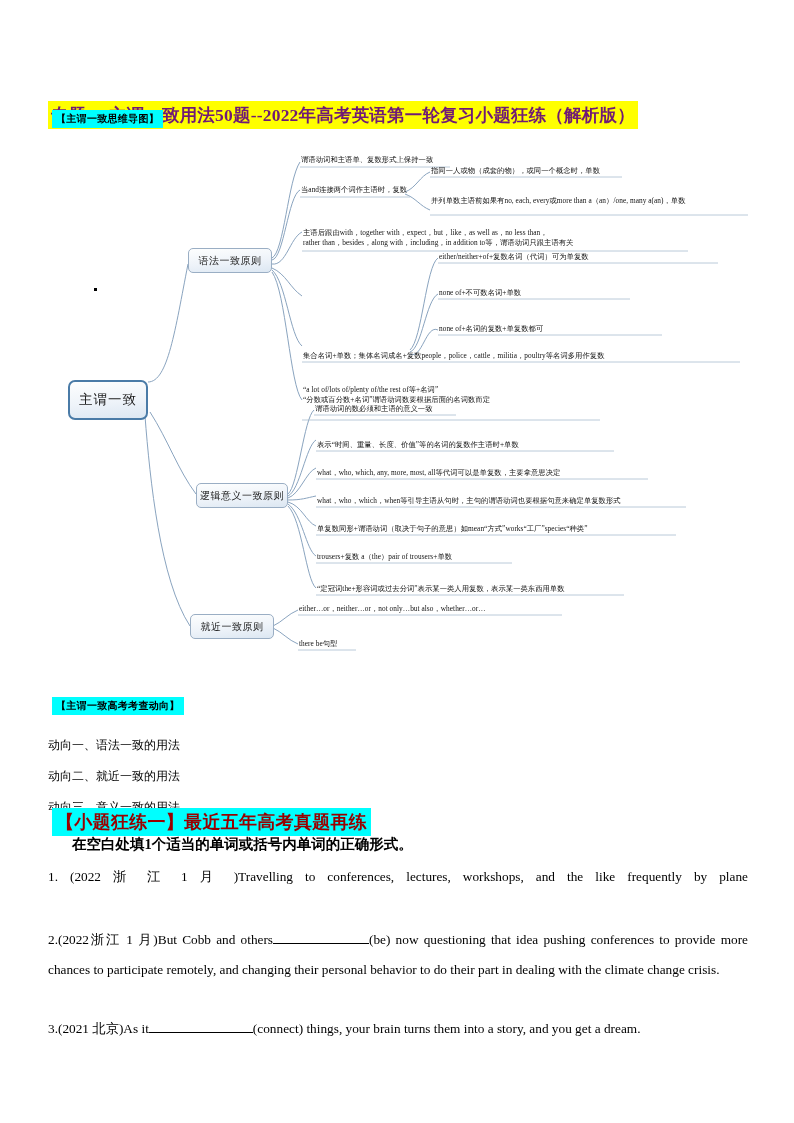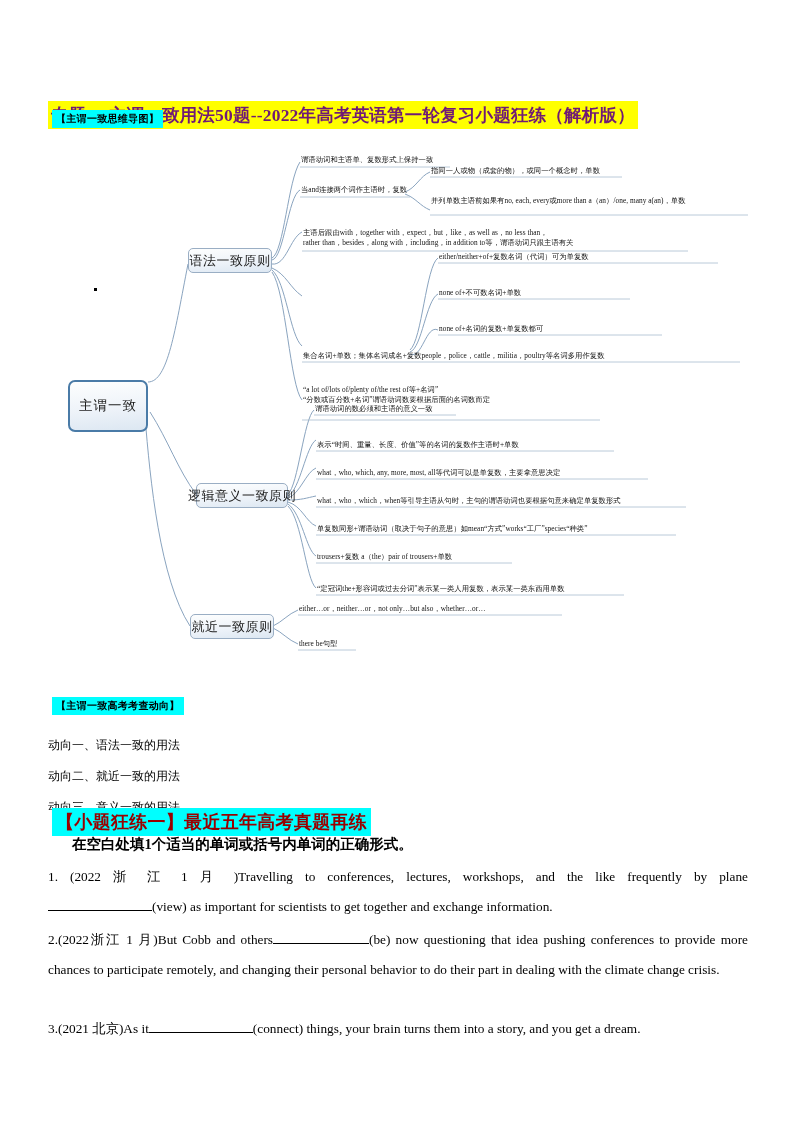--- a/index.html
+++ b/index.html
@@ -122,21 +122,21 @@
   }
   .node-root {
     border: 2px solid #4a7ba7;
     border-radius: 7px;
     font-size: 13.5px;
     letter-spacing: 1px;
   }
   .node-branch {
     border: 1px solid #9aaec4;
     border-radius: 5px;
-    font-size: 13px;
+    font-size: 10px;
     letter-spacing: 0.5px;
   }
   .leaf {
     position: absolute;
     font-family: "Liberation Serif", "DejaVu Serif", serif;
     font-size: 7.3px;
     line-height: 10.2px;
     color: #111111;
     white-space: nowrap;
     letter-spacing: 0.05px;
@@ -213,21 +213,21 @@
       <line x1="316" y1="395" x2="676" y2="395"></line>
       <line x1="316" y1="423" x2="512" y2="423"></line>
       <line x1="316" y1="455" x2="624" y2="455"></line>
       <line x1="298" y1="475" x2="562" y2="475"></line>
       <line x1="298" y1="510" x2="356" y2="510"></line>
     </g>
   </svg>
 
   <span class="dot-mark"></span>
 
-  <div class="node node-root" style="left:68px; top:240px; width:80px; height:52px;">主谓一致</div>
+  <div class="node node-root" style="left:68px; top:240px; width:80px; height:40px;">主谓一致</div>
 
   <div class="node node-branch" style="left:188px; top:108px; width:84px; height:25px;">语法一致原则</div>
   <div class="node node-branch" style="left:196px; top:343px; width:92px; height:25px;">逻辑意义一致原则</div>
   <div class="node node-branch" style="left:190px; top:474px; width:84px; height:25px;">就近一致原则</div>
 
   <div class="leaf" style="left:301px; top:15px;">谓语动词和主语单、复数形式上保持一致</div>
   <div class="leaf" style="left:301px; top:45px;">当and连接两个词作主语时，复数</div>
   <div class="leaf" style="left:431px; top:26px;">指同一人或物（成套的物），或同一个概念时，单数</div>
   <div class="leaf" style="left:431px; top:56px;">并列单数主语前如果有no, each, every或more than a（an）/one, many a(an)，单数</div>
   <div class="leaf two-line" style="left:303px; top:88px;">主语后跟由with，together with，expect，but，like，as well as，no less than，
@@ -257,23 +257,20 @@
 <div class="trend-line" id="trend-2">动向三、意义一致的用法</div>
 
 <div class="sec-head" id="head-drill">【小题狂练一】最近五年高考真题再练</div>
 <div class="instruction">在空白处填1个适当的单词或括号内单词的正确形式。</div>
 
 <div class="question" id="q-0">
   <div class="q-justify">
     <span>1.</span>
     <span>(2022 浙 江 1 月 )</span><span>Travelling to conferences, lectures, workshops, and the like frequently by plane</span>
   </div>
-  <div>
-    <span class="blank blank-w1"></span><span>(view) as important for scientists to get together and exchange information.</span>
-  </div>
 </div>
 
 <div class="question" id="q-1">
   <span>2.</span><span>(2022浙江 1 月)</span><span>But Cobb and others</span><span class="blank blank-w2"></span><span>(be) now questioning that idea pushing conferences to provide more chances to participate remotely, and changing their personal behavior to do their part in dealing with the climate change crisis.</span>
 </div>
 
 <div class="question" id="q-2">
   <span>3.</span><span>(2021 北京)</span><span>As it</span><span class="blank blank-w3"></span><span>(connect) things, your brain turns them into a story, and you get a dream.</span>
 </div>
 

